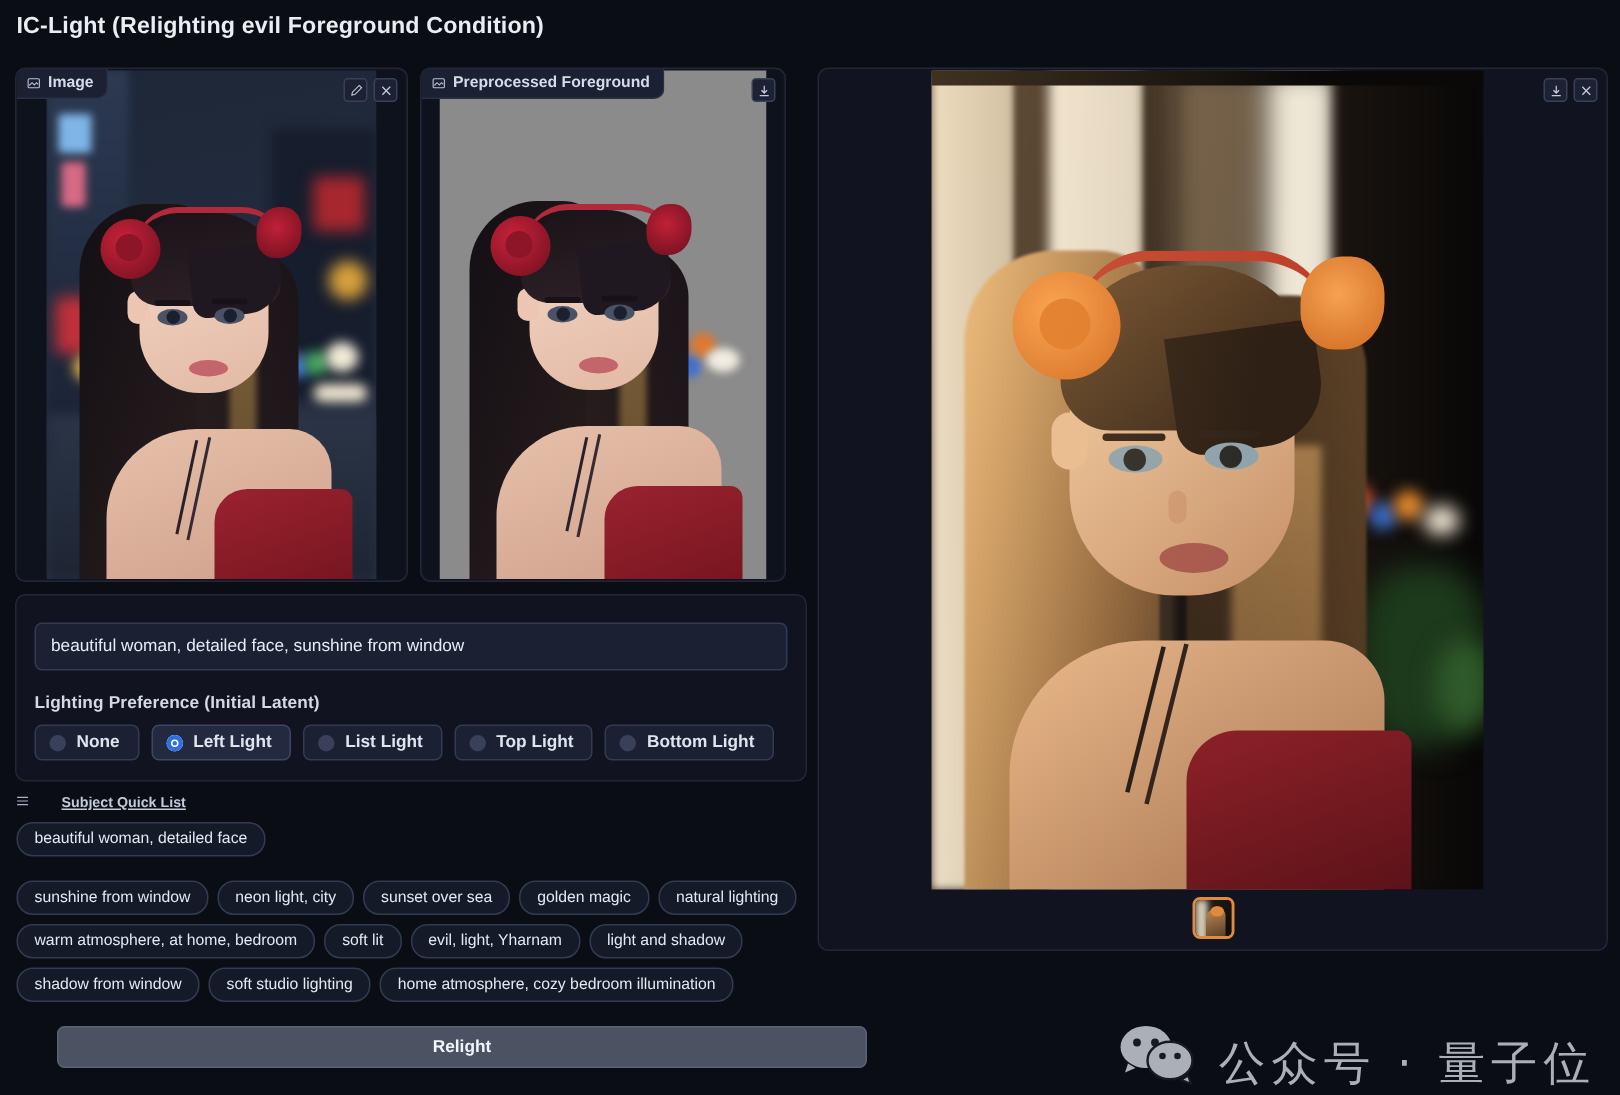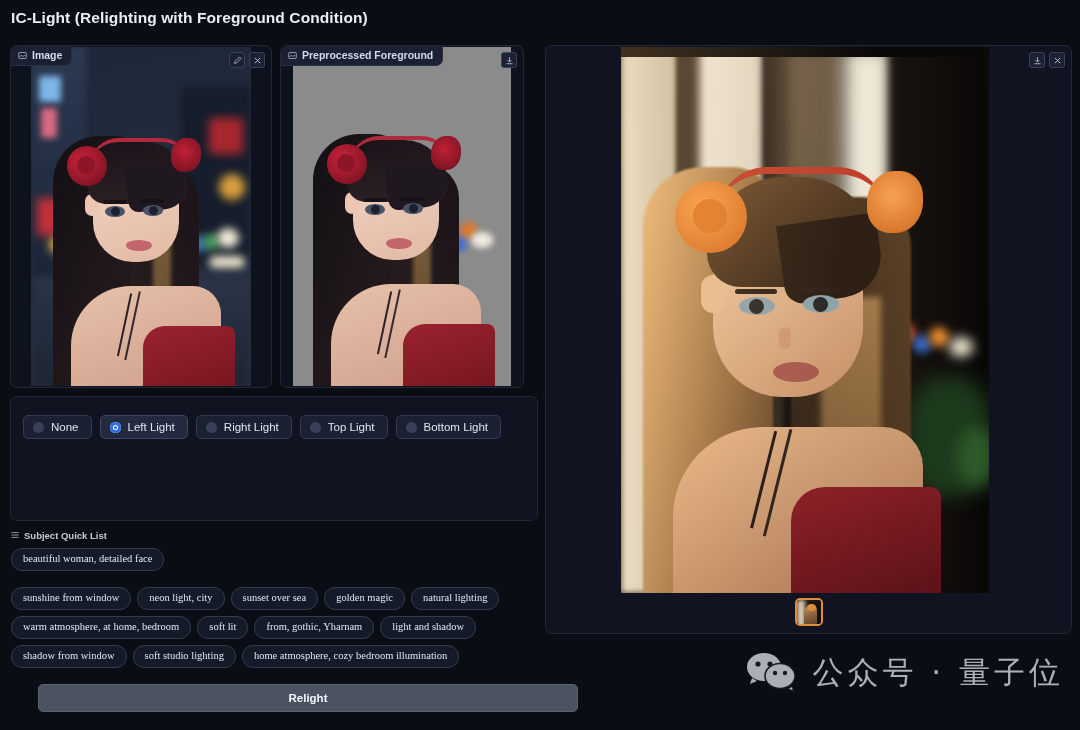--- a/index.html
+++ b/index.html
@@ -84,46 +84,46 @@
     overflow: hidden;
     line-height: 15px;
   }
   .radio-row { display: flex; gap: 8px; }
   .radio-chip {
     display: flex; align-items: center; gap: 7px;
     background: #1b2133;
     border: 1px solid #333b52;
     border-radius: 5px;
     padding: 5px 12px 5px 9px;
-    font-size: 11.5px; font-weight: normal; color: #dfe4ee;
+    font-size: 11.5px; font-weight: bold; color: #dfe4ee;
     white-space: nowrap;
   }
   .radio-chip.sel { background: #232a3f; border-color: #3d4663; }
   .radio-dot {
     width: 11px; height: 11px; border-radius: 50%;
     background: #39405a; flex: 0 0 auto;
   }
   .radio-chip.sel .radio-dot {
     background: #2f6fe4;
     box-shadow: inset 0 0 0 3px #2f6fe4, inset 0 0 0 4px #fff;
   }
 
   
   .ql-head {
-    display: flex; align-items: flex-end; gap: 5px;
-    font-size: 9.5px; font-weight: bold; color: #c3cad9;
+    display: flex; align-items: flex-end; gap: 22px;
+    font-size: 9.5px; font-weight: bold; color: #c3cad9; text-decoration: underline;
   }
   .chip-row { display: flex; flex-wrap: wrap; gap: 6px; }
   .chip {
     background: #151a28;
     border: 1px solid #333b52;
     border-radius: 11px;
     padding: 4px 11px 5px;
     font-size: 10.5px; color: #e3e8f2;
-    white-space: nowrap; line-height: 12px; font-family: Liberation Serif, serif;
+    white-space: nowrap; line-height: 12px;
   }
 
   
   .relight-btn {
     width: 100%; height: 28px;
     background: #4b5363;
     border: 1px solid #5a6375;
     border-radius: 5px;
     color: #f2f5fa; font-size: 11.5px; font-weight: bold;
     font-family: "Liberation Sans", sans-serif;
@@ -134,35 +134,35 @@
   .thumb {
     width: 28px; height: 28px;
     border-radius: 5px;
     border: 2px solid #e08b3e;
     overflow: hidden;
     position: relative;
   }
 
   
   .watermark {
-    position: absolute; right: 16px; bottom: 32px;
-    display: flex; align-items: flex-start; gap: 14px;
+    position: absolute; right: 16px; bottom: 0;
+    display: flex; align-items: flex-end; gap: 14px;
     opacity: .82;
   }
   .wm-text {
     font-size: 31px; color: #cfd4dc; letter-spacing: 4px;
     font-family: "DejaVu Sans", sans-serif;
   }
 </style>
 </head>
 <body>
 
 <div class="app">
 
-  <div class="app-title">IC-Light (Relighting with Foreground Condition)</div>
+  <div class="app-title">IC-Light (Relighting evil Foreground Condition)</div>
 
   <div class="panel img-panel" style="left:10px; top:45px; width:262px; height:343px;">
     <div class="img-stage" style="background:#0e121c;">
       <div class="img-frame" style="width:220px; height:341px;">
 
         <div class="art" style="background:linear-gradient(170deg,#1d2738 0%,#222c3e 40%,#2a3346 100%);"></div>
         <div class="art-el" style="left:0;top:0;width:55px;height:260px;background:linear-gradient(180deg,#2c3a52,#1a2234);filter:blur(3px);"></div>
         <div class="art-el" style="left:8px;top:30px;width:22px;height:26px;background:#7fb6e8;filter:blur(3px);border-radius:2px;"></div>
         <div class="art-el" style="left:10px;top:62px;width:16px;height:30px;background:#d86a84;filter:blur(3px);border-radius:2px;"></div>
         <div class="art-el" style="left:6px;top:152px;width:34px;height:38px;background:#c0303a;filter:blur(5px);border-radius:4px;"></div>
@@ -279,32 +279,34 @@
     <div class="panel-tools">
       <div class="tool-btn">
         <svg width="9" height="9" viewBox="0 0 12 12">
             <path d="M6 1.5v6M3.5 5.5L6 8l2.5-2.5M2 10.3h8" stroke="#c3cadb" stroke-width="1.1" fill="none"></path>
           </svg>
       </div>
     </div>
   </div>
 
   <div class="panel" style="left:10px; top:396px; width:528px; height:125px; padding:10px 12px;">
+    <textarea class="prompt-box" style="margin-top: 8px;" placeholder="">beautiful woman, detailed face, sunshine from window</textarea>
+    <div class="ctl-label" style="margin-top:11px;">Lighting Preference (Initial Latent)</div>
     <div class="radio-row" style="margin-top:8px;">
       <div class="radio-chip">
         <span class="radio-dot"></span>
         <span>None</span>
       </div>
       <div class="radio-chip sel">
         <span class="radio-dot"></span>
         <span>Left Light</span>
       </div>
       <div class="radio-chip">
         <span class="radio-dot"></span>
-        <span>Right Light</span>
+        <span>List Light</span>
       </div>
       <div class="radio-chip">
         <span class="radio-dot"></span>
         <span>Top Light</span>
       </div>
       <div class="radio-chip">
         <span class="radio-dot"></span>
         <span>Bottom Light</span>
       </div>
     </div>
@@ -326,21 +328,21 @@
 
   <div style="position:absolute; left:11px; top:580px; width:530px;">
     <div class="chip-row" style="margin-top:7px;">
       <div class="chip">sunshine from window</div>
       <div class="chip">neon light, city</div>
       <div class="chip">sunset over sea</div>
       <div class="chip">golden magic</div>
       <div class="chip">natural lighting</div>
       <div class="chip">warm atmosphere, at home, bedroom</div>
       <div class="chip">soft lit</div>
-      <div class="chip">from, gothic, Yharnam</div>
+      <div class="chip">evil, light, Yharnam</div>
       <div class="chip">light and shadow</div>
       <div class="chip">shadow from window</div>
       <div class="chip">soft studio lighting</div>
       <div class="chip">home atmosphere, cozy bedroom illumination</div>
     </div>
   </div>
 
   <div style="position:absolute; left:11px; top:684px; width:540px;margin-left:27px;">
     <button class="relight-btn">Relight</button>
   </div>

